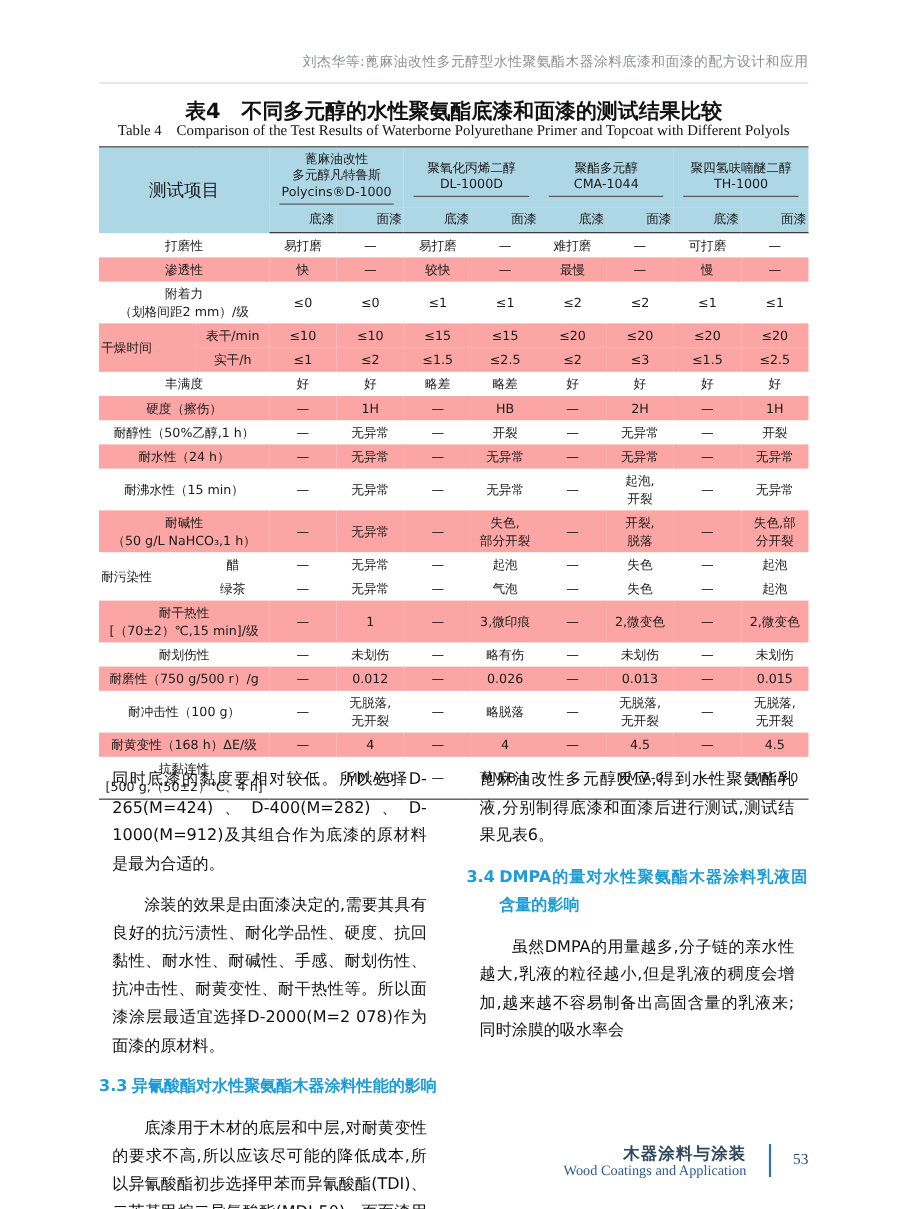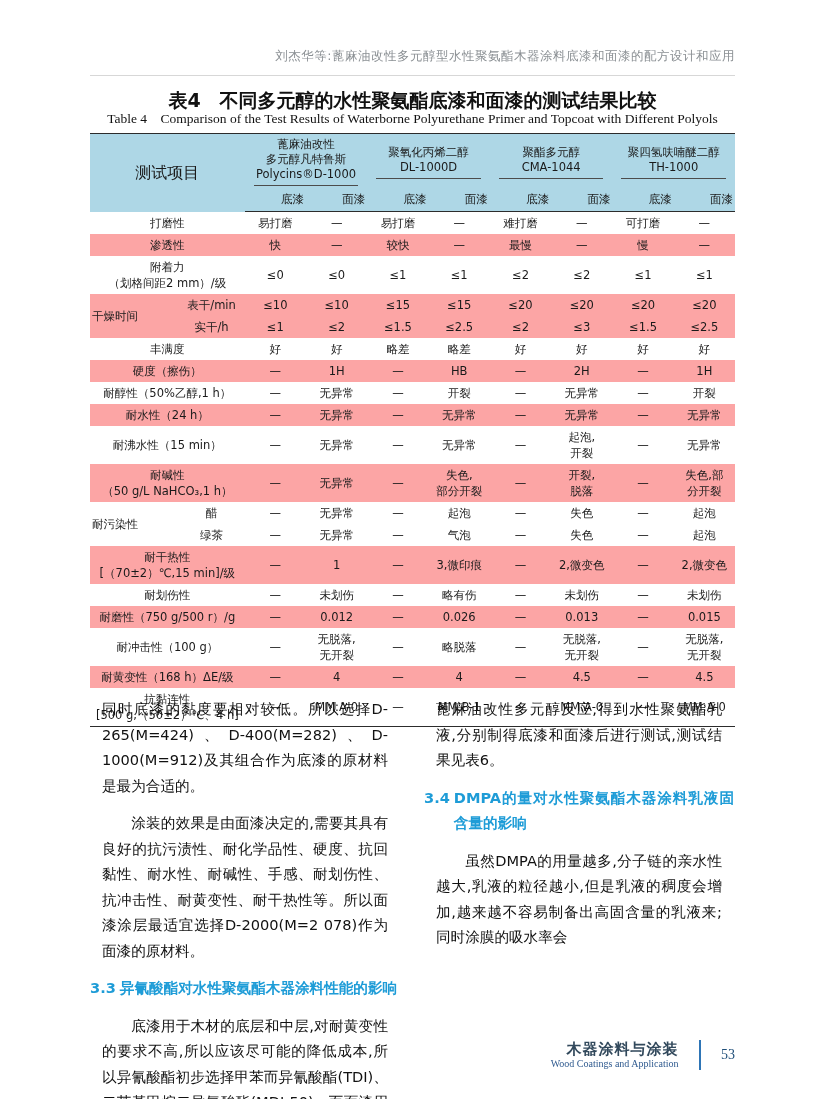--- a/index.html
+++ b/index.html
@@ -44,21 +44,21 @@
   .col{width:310px;font-size:14.6px;line-height:25.5px;text-align:justify;color:#111;}
   .col p{margin:12px;}
   .col p.ind{text-indent:2em;}
   .sec-head{display:flex;gap:4px;font-weight:bold;color:#1e9cd7;margin:2px 0;}
   .sec-head .num{flex:0 0 auto;}
 
   
   .footer{position:absolute;top:1040px;right:81px;display:flex;align-items:center;gap:20px;}
   .f-left{text-align:right;}
   .f-cn{font-size:15px;font-weight:bold;color:#32495c;letter-spacing:1px;line-height:17px;}
-  .f-en{font-family:"Liberation Serif",serif;font-size:10px;color:#2f5a8f;line-height:11px;}
+  .f-en{font-family:"Liberation Serif",serif;font-size:13px;color:#2f5a8f;line-height:11px;}
   .f-bar{width:2.5px;height:30px;background:#2e75b6;}
   .f-num{font-family:"Liberation Serif",serif;font-size:14px;color:#1f4e79;}
 </style>
 </head>
 <body>
 
 <div class="page">
 
   <div class="runhead">刘杰华等:蓖麻油改性多元醇型水性聚氨酯木器涂料底漆和面漆的配方设计和应用</div>
   <div class="runrule"></div>

